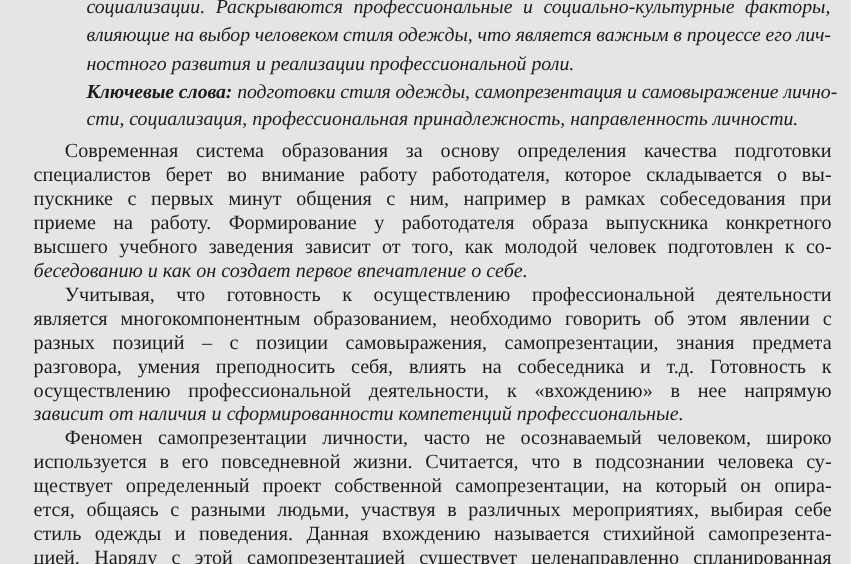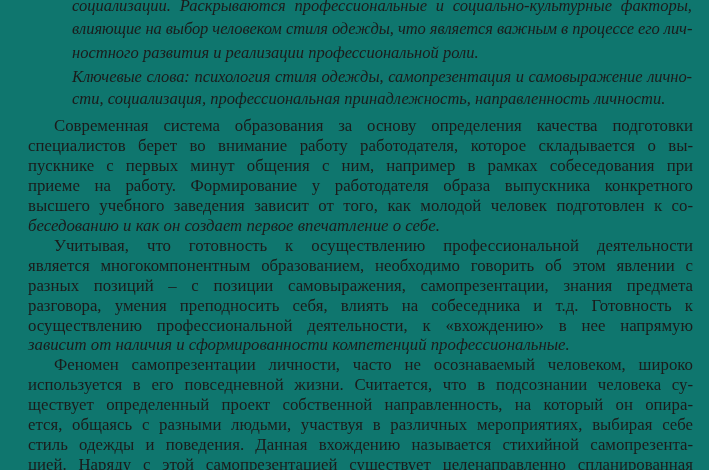--- a/index.html
+++ b/index.html
@@ -5,21 +5,21 @@
   html, body {
     margin: 0;
     padding: 0;
     background: #ffffff;
   }
   .page {
     position: relative;
     width: 709px;
     height: 470px;
     overflow: hidden;
-    background: #0f766e;
+    background: #e5e5e5;
     color: #1b1b1b;
     font-family: "Liberation Serif", serif;
   }
   .abstract {
     position: absolute;
     top: -6px;
     left: 72px;
     width: 620px;
     font-style: italic;
     font-size: 16.5px;
@@ -28,21 +28,21 @@
   .keywords {
     position: absolute;
     top: 66px;
     left: 72px;
     width: 620px;
     font-style: italic;
     font-size: 16.5px;
     line-height: 21.8px;
   }
   .kw-label {
-    font-weight: normal;
+    font-weight: bold;
   }
   .bodytext {
     position: absolute;
     top: 116px;
     left: 28px;
     width: 665px;
     font-size: 16.8px;
     line-height: 19.95px;
   }
   .line {
@@ -67,21 +67,21 @@
 
 <div class="page">
 
   <section class="abstract">
     <div class="line">социализации. Раскрываются профессиональные и социально-культурные факторы,</div>
     <div class="line" style="letter-spacing: -0.074px;">влияющие на выбор человеком стиля одежды, что является важным в процессе его лич-</div>
     <div class="line endline">ностного развития и реализации профессиональной роли.</div>
   </section>
 
   <section class="keywords">
-    <div class="line" style="letter-spacing: -0.076px;"><b class="kw-label">Ключевые слова:</b><span> психология стиля одежды, самопрезентация и самовыражение лично-</span></div>
+    <div class="line" style="letter-spacing: -0.076px;"><b class="kw-label">Ключевые слова:</b><span> подготовки стиля одежды, самопрезентация и самовыражение лично-</span></div>
     <div class="line endline">сти, социализация, профессиональная принадлежность, направленность личности.</div>
   </section>
 
   <section class="bodytext">
     <div class="para">
       <div class="line indent">Современная система образования за основу определения качества подготовки</div>
       <div class="line">специалистов берет во внимание работу работодателя, которое складывается о вы-</div>
       <div class="line">пускнике с первых минут общения с ним, например в рамках собеседования при</div>
       <div class="line">приеме на работу. Формирование у работодателя образа выпускника конкретного</div>
       <div class="line">высшего учебного заведения зависит от того, как молодой человек подготовлен к со-</div>
@@ -91,20 +91,20 @@
       <div class="line indent">Учитывая, что готовность к осуществлению профессиональной деятельности</div>
       <div class="line">является многокомпонентным образованием, необходимо говорить об этом явлении с</div>
       <div class="line">разных позиций – с позиции самовыражения, самопрезентации, знания предмета</div>
       <div class="line">разговора, умения преподносить себя, влиять на собеседника и т.д. Готовность к</div>
       <div class="line">осуществлению профессиональной деятельности, к «вхождению» в нее напрямую</div>
       <div class="line endline">зависит от наличия и сформированности компетенций профессиональные.</div>
     </div>
     <div class="para">
       <div class="line indent">Феномен самопрезентации личности, часто не осознаваемый человеком, широко</div>
       <div class="line">используется в его повседневной жизни. Считается, что в подсознании человека су-</div>
-      <div class="line">ществует определенный проект собственной направленность, на который он опира-</div>
+      <div class="line">ществует определенный проект собственной самопрезентации, на который он опира-</div>
       <div class="line">ется, общаясь с разными людьми, участвуя в различных мероприятиях, выбирая себе</div>
       <div class="line">стиль одежды и поведения. Данная вхождению называется стихийной самопрезента-</div>
       <div class="line">цией. Наряду с этой самопрезентацией существует целенаправленно спланированная</div>
     </div>
   </section>
 
 </div>
 
 </body></html>

